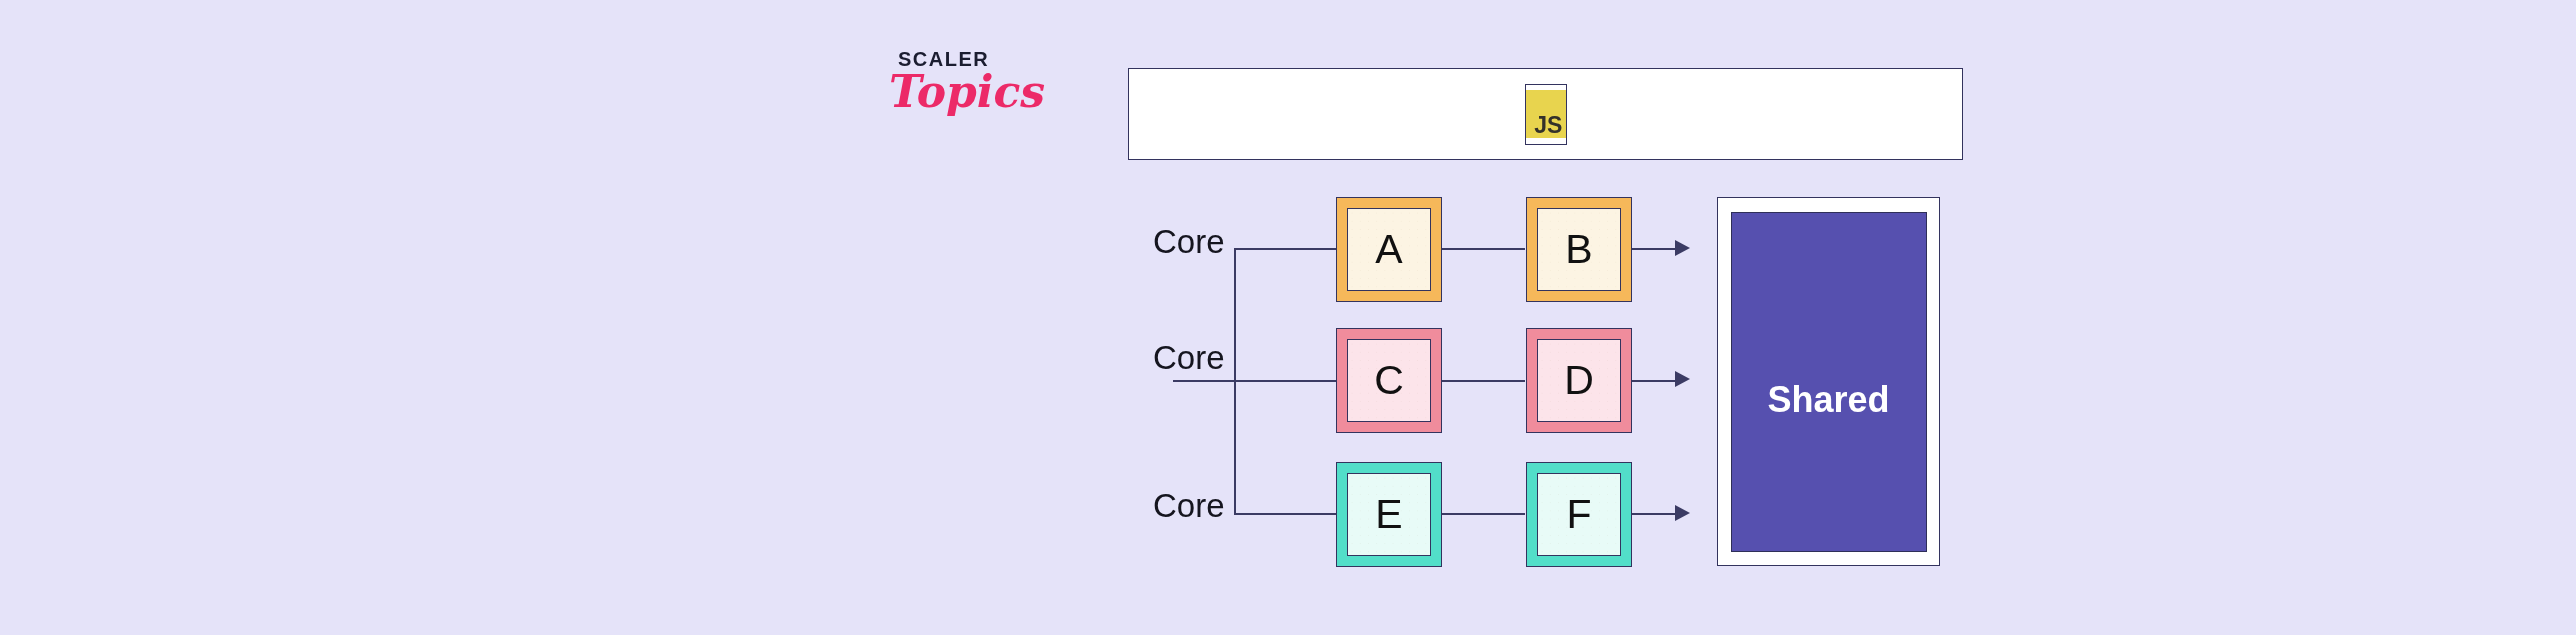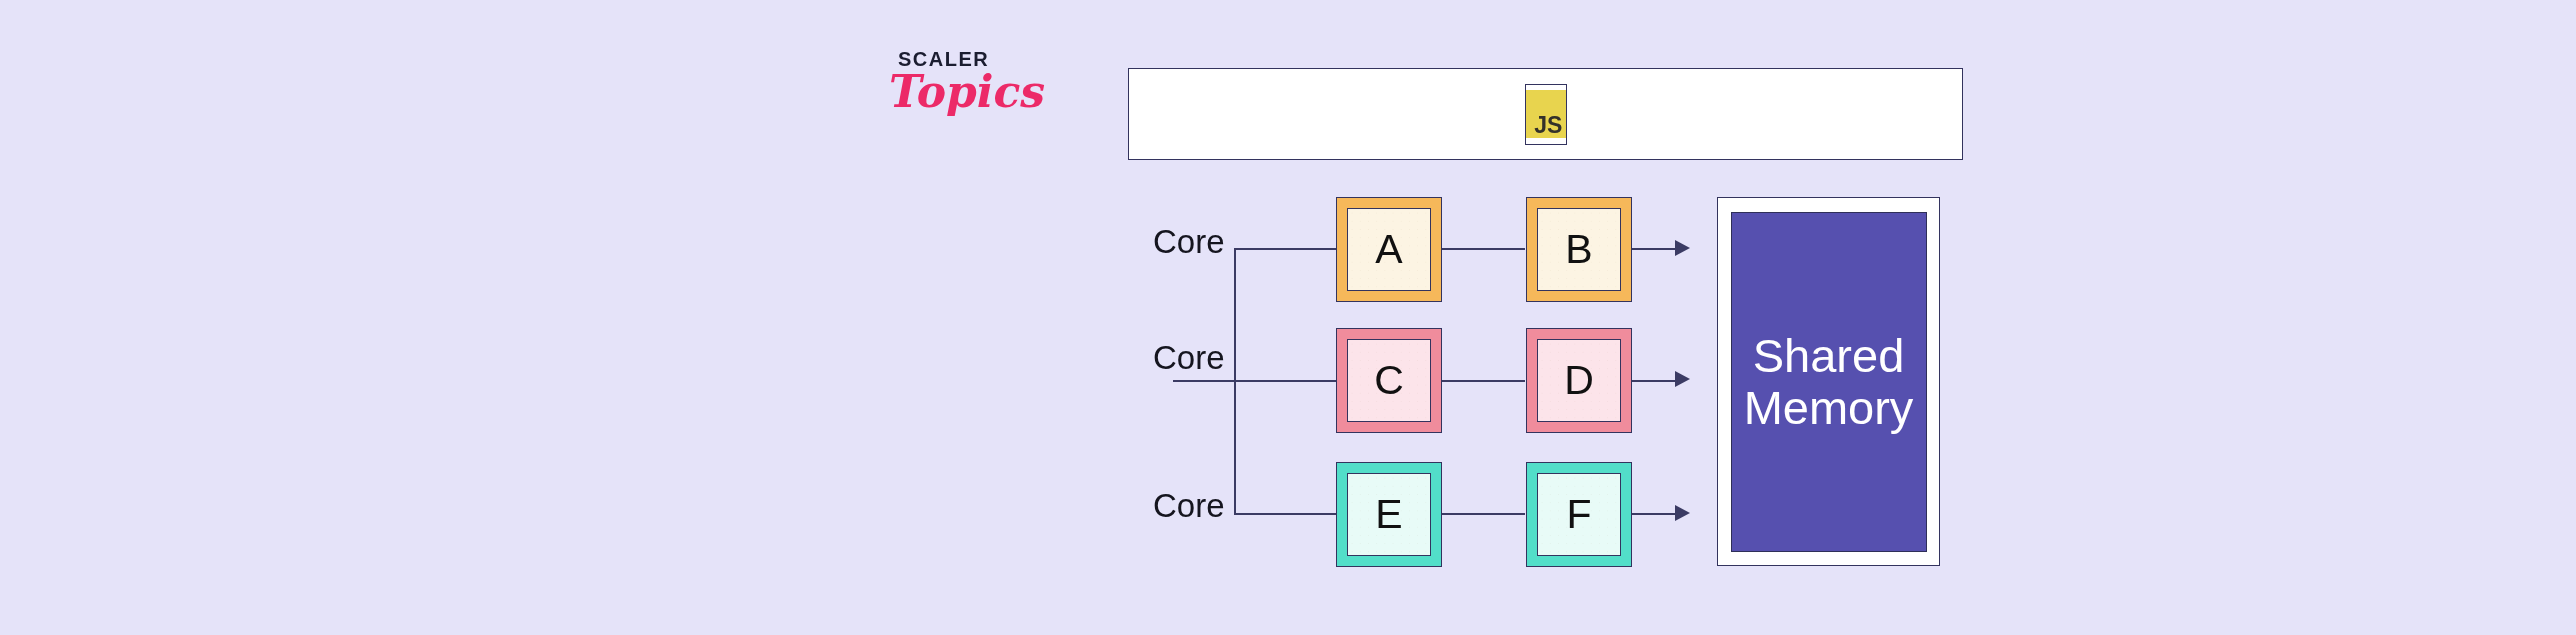--- a/index.html
+++ b/index.html
@@ -168,24 +168,25 @@
     width: 196px; height: 340px;
     box-sizing: border-box;
     background: #5650AF;
     border: 1px solid #2F2F58;
     display: flex;
     flex-direction: column;
     align-items: center;
     justify-content: center;
   }
   .shm-line {
-    font-size: 47px;
-    font-weight: 400;
+    font-size: 36px;
+    font-weight: 700;
     color: #FFFFFF;
     line-height: 52px;
+    margin-top: 36px;
   }
 </style>
 </head>
 <body>
 
 <div class="stage" style="background-color: rgb(229, 227, 249);">
 
   <div class="logo-brand" style="color: rgb(27, 29, 48);">SCALER</div>
   <div class="logo-sub" style="color: rgb(236, 42, 104);">Topics</div>
 
@@ -248,18 +249,17 @@
   </div>
   <div class="task-box pos-f" style="background-color: rgb(82, 222, 201);">
     <div class="task-inner" style="background-color: rgb(232, 251, 247);">
       <span class="task-label">F</span>
     </div>
   </div>
 
   <div class="shm-outer">
     <div class="shm-inner" style="background-color: rgb(86, 80, 175);">
       <span class="shm-line" style="color: rgb(255, 255, 255);">Shared</span>
-      <span class="shm-line" style="color: rgb(255, 255, 255);">Memory</span>
     </div>
   </div>
 
 </div>
 
 
 </body></html>

